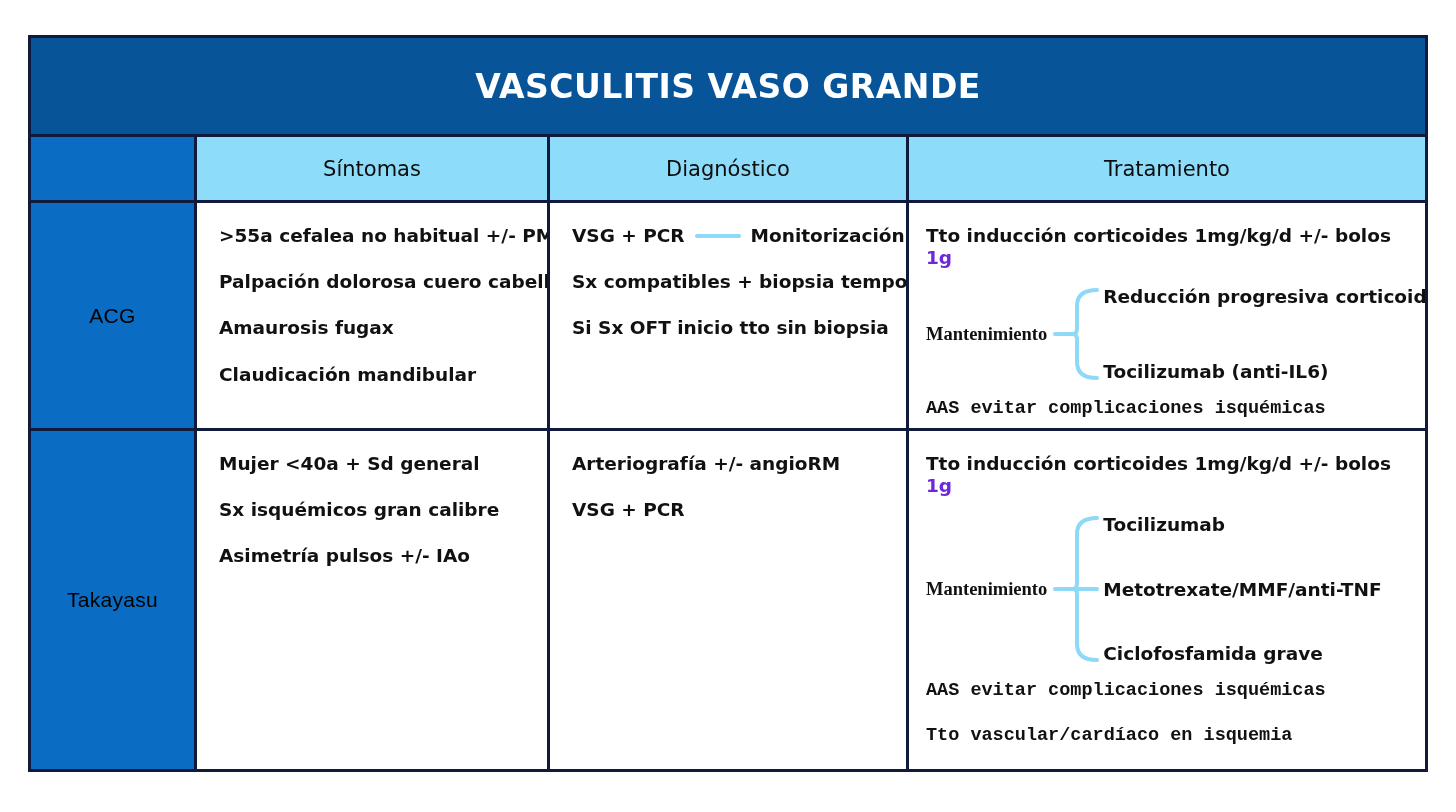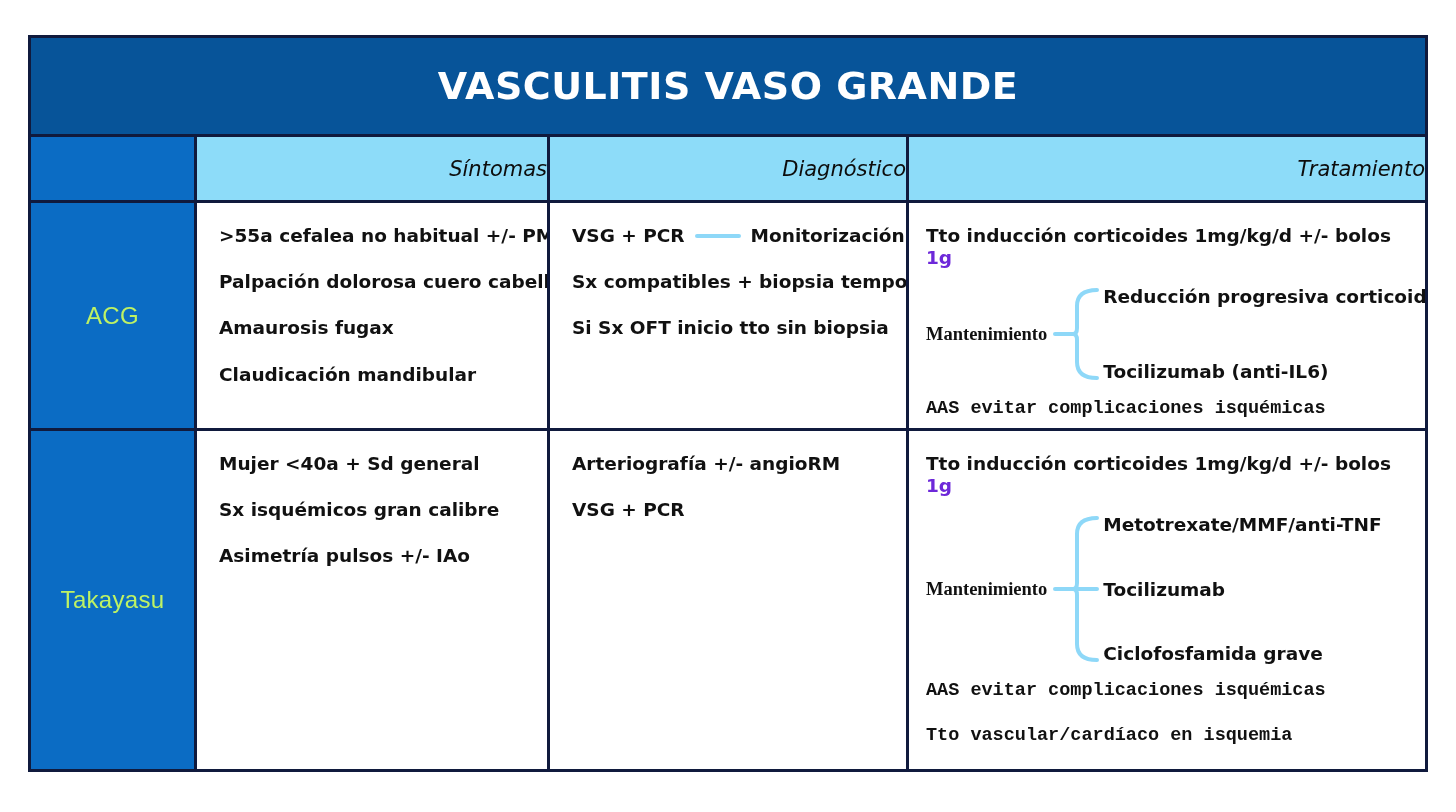--- a/index.html
+++ b/index.html
@@ -41,48 +41,48 @@
   .cell.last-row{border-bottom:none;}
 
   .title-cell{
     grid-column:1 / span 4;
     background:#075499;
     display:flex;align-items:center;justify-content:center;
     border-right:none;
   }
   .title-text{
     color:#ffffff;
-    font-size:38px;
+    font-size:33px;
     font-weight:700;
     letter-spacing:.5px;
     font-family:"DejaVu Sans","Liberation Sans",sans-serif;
     text-align:left;
   }
 
   .corner-cell{background:#0b6cc4;}
 
   .head-cell{
     background:#8ddcf9;
-    display:flex;align-items:center;justify-content:flex-end;font-style:italic;
+    display:flex;align-items:center;justify-content:center;
   }
   .head-text{
     color:#0d0d0d;
     font-size:21px;
     font-weight:400;
     font-family:"DejaVu Sans","Liberation Sans",sans-serif;
   }
 
   .rowlabel-cell{
     background:#0b6cc4;
     display:flex;align-items:center;justify-content:center;
   }
   .rowlabel-cell.acg{align-items:center;}
   .rowlabel-text{
-    color:#bef264;
-    font-size:24px;
+    color:#000000;
+    font-size:21px;
     font-family:"Liberation Sans","DejaVu Sans",sans-serif;
     letter-spacing:.3px;
   }
 
   .body-cell{
     background:#ffffff;
     padding:22px 0 0 22px;
   }
 
   .line{
@@ -234,22 +234,22 @@
       <div class="dose-1g">1g</div>
 
       <div class="brace-block n3">
         <span class="brace-label">Mantenimiento</span>
         <svg class="brace-svg" width="46" height="150" viewBox="0 0 46 150">
           <path d="M2 75 H22" fill="none" stroke="#8ed8f8" stroke-width="4" stroke-linecap="round"></path>
           <path d="M44 4 Q24 4 24 20 L24 69 Q24 75 20 75 Q24 75 24 81 L24 130 Q24 146 44 146" fill="none" stroke="#8ed8f8" stroke-width="4" stroke-linecap="round" stroke-linejoin="round"></path>
           <path d="M24 75 H44" fill="none" stroke="#8ed8f8" stroke-width="4" stroke-linecap="round"></path>
         </svg>
         <div class="branch-list">
+          <div class="branch">Tocilizumab</div>
           <div class="branch">Metotrexate/MMF/anti-TNF</div>
-          <div class="branch">Tocilizumab</div>
           <div class="branch">Ciclofosfamida grave</div>
         </div>
       </div>
 
       <div class="tail-line">AAS evitar complicaciones isquémicas</div>
       <div class="tail-line">Tto vascular/cardíaco en isquemia</div>
     </div>
 
   </div>
 </div>

